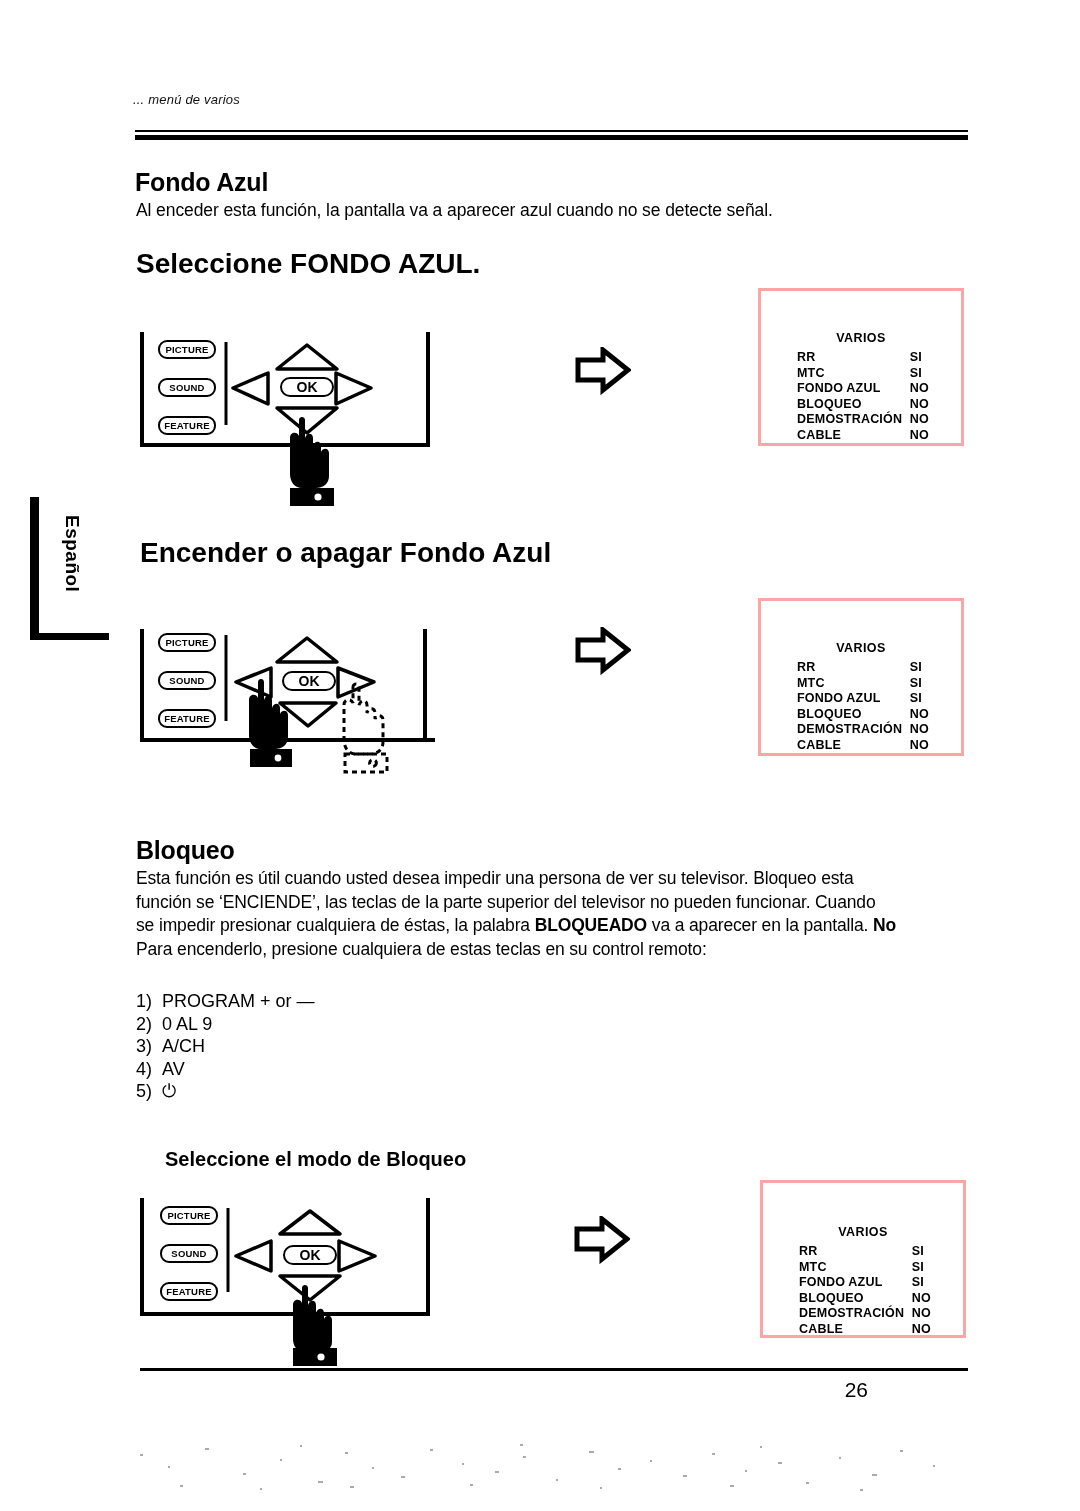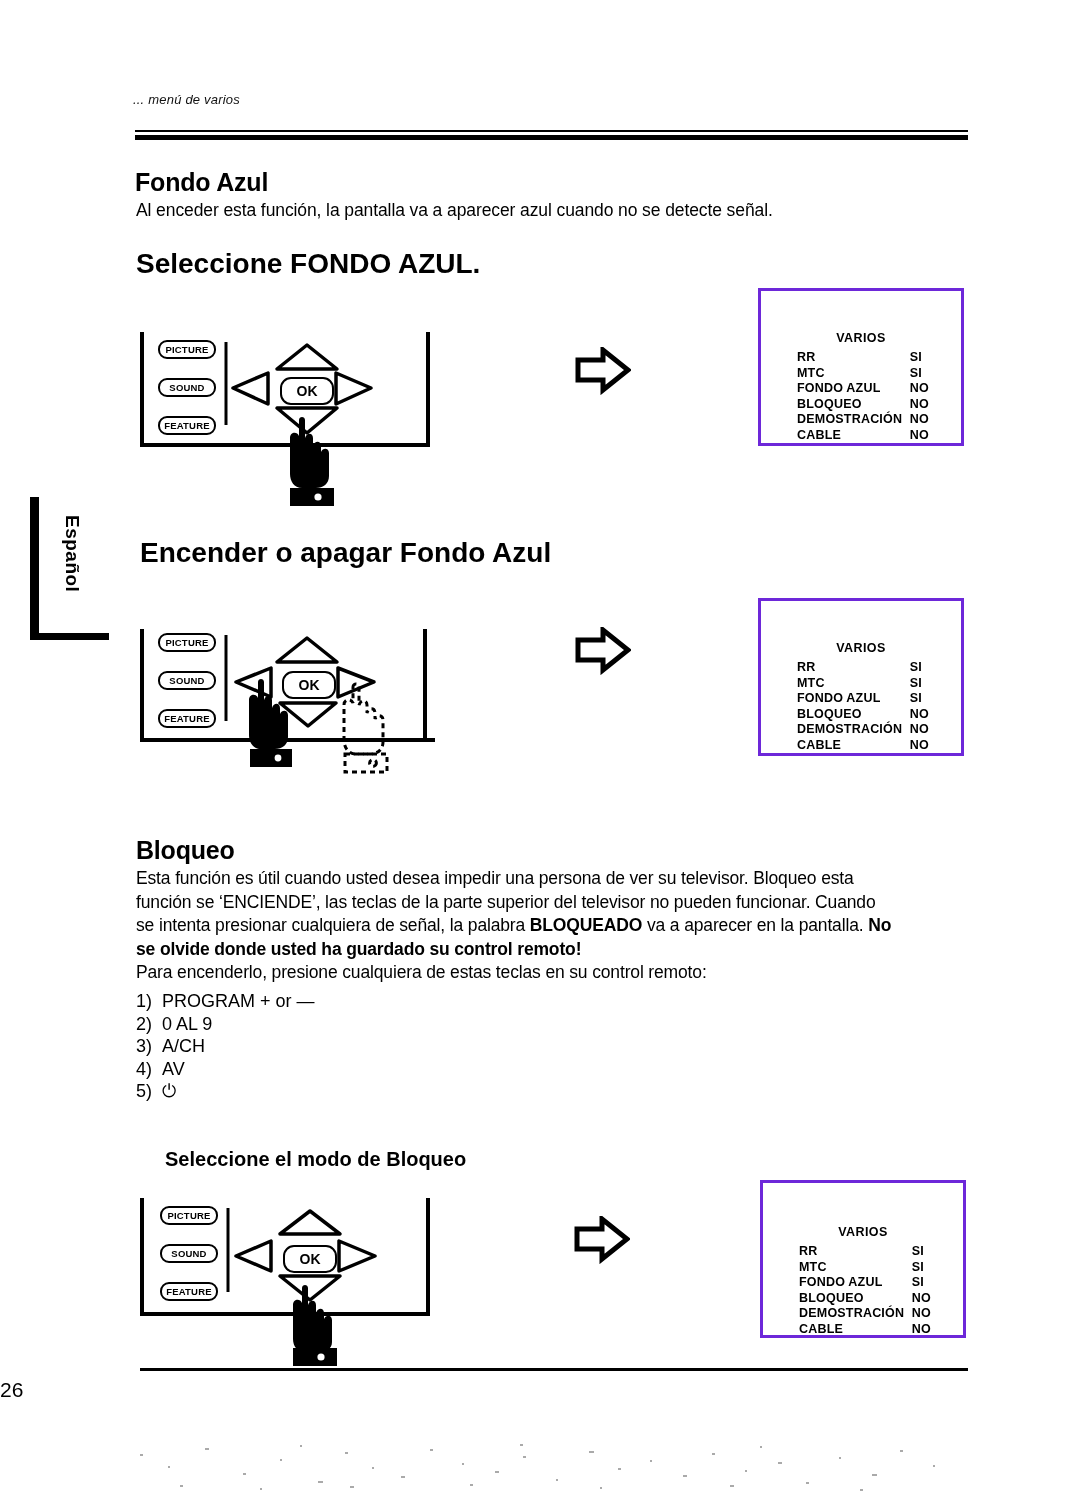--- a/index.html
+++ b/index.html
@@ -141,36 +141,36 @@
     letter-spacing: 0.2px;
     display: flex;
     align-items: center;
     justify-content: center;
     background: #fff;
     box-sizing: border-box;
   }
   .rc-ok {
     position: absolute;
     width: 54px;
-    height: 28px;
+    height: 20px;
     border: 2.5px solid #000;
     border-radius: 11px;
     font-size: 14px;
     font-weight: bold;
     display: flex;
     align-items: center;
     justify-content: center;
     background: #fff;
     box-sizing: border-box;
   }
 
   
   .tv-box {
     position: absolute;
-    border: 3px solid #6d28d9;
+    border: 3px solid #fca5a5;
     background: #fff;
     box-sizing: border-box;
   }
   .tv-title {
     position: absolute;
     width: 100%;
     text-align: center;
     font-size: 12.5px;
     font-weight: bold;
     letter-spacing: 0.4px;
@@ -198,21 +198,21 @@
     top: 1368px;
     width: 828px;
     height: 3px;
     background: #000;
   }
   .folio {
     position: absolute;
     left: 0;
     top: 1378px;
     width: 868px;
-    text-align: left;
+    text-align: right;
     font-size: 21px;
   }
 
   
   .speckle {
     position: absolute;
     left: 0;
     top: 1440px;
     width: 1080px;
     height: 60px;
@@ -408,22 +408,21 @@
         <span class="val">NO</span>
       </div>
   </div>
 </div>
 
 <div class="h1" style="left:136px; top:836px;">Bloqueo</div>
 
 <div class="body-block" style="left:136px; top:867px; width:845px;">
   <div>Esta función es útil cuando usted desea impedir una persona de ver su televisor.  Bloqueo esta</div>
   <div>función se ‘ENCIENDE’, las teclas de la parte superior del televisor no pueden funcionar.  Cuando</div>
-  <div><span>se intenta presionar cualquiera de señal, la palabra </span><b>BLOQUEADO</b><span> va a aparecer en la pantalla. </span><b>No</b></div>
-  <div><b>se olvide donde usted ha guardado su control remoto!</b></div>
+  <div><span>se impedir presionar cualquiera de éstas, la palabra </span><b>BLOQUEADO</b><span> va a aparecer en la pantalla. </span><b>No</b></div>
   <div>Para encenderlo, presione cualquiera de estas teclas en su control remoto:</div>
 </div>
 
 <div class="numlist" style="left:136px; top:990px;">
   <div class="row"><span class="num">1)</span><span>PROGRAM  +  or  —</span></div>
   <div class="row"><span class="num">2)</span><span>0 AL 9</span></div>
   <div class="row"><span class="num">3)</span><span>A/CH</span></div>
   <div class="row"><span class="num">4)</span><span>AV</span></div>
   <div class="row"><span class="num">5)</span><span>⏻</span></div>
 </div>

